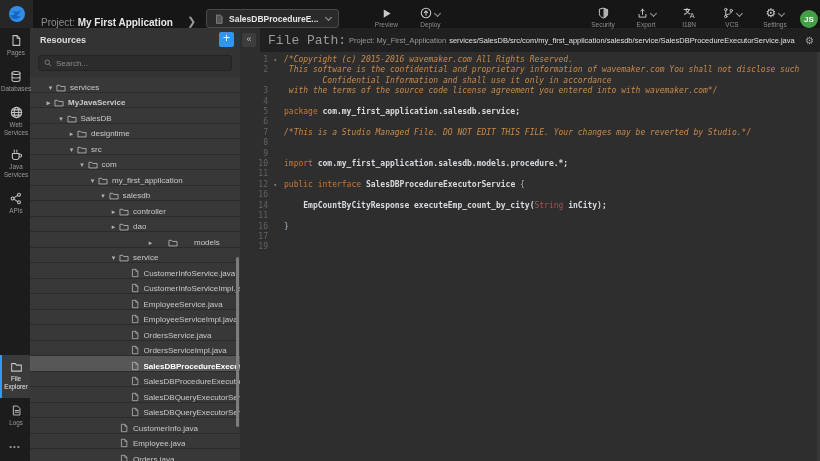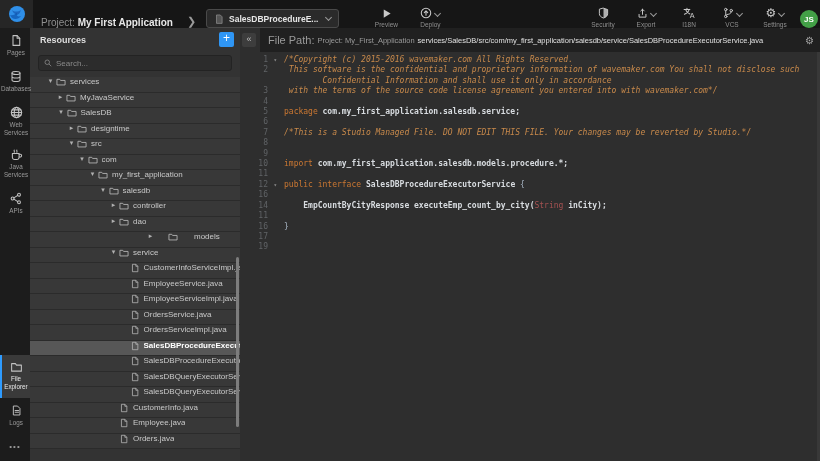--- a/index.html
+++ b/index.html
@@ -51,40 +51,40 @@
   .panel-title { font-size:9px; font-weight:bold; color:#dedede; flex:1; }
   .btn-add { width:15px; height:15px; background:#2f96f5; color:#fff; border-radius:2px;
              font-size:12px; line-height:13px; text-align:center; cursor:pointer; }
   .search-row { padding:4px 8px 6px 8px; }
   .search-box { height:16px; background:#2c2c2c; border:1px solid #232323; border-radius:3px;
                 display:flex; align-items:center; padding:0 5px; gap:4px; }
   .search-box input { flex:1; background:transparent; border:none; outline:none;
                       color:#cfcfcf; font-size:8px; font-family:"Liberation Sans",sans-serif; }
   .search-box input::placeholder { color:#8a8a8a; }
   .tree { flex:1; overflow:hidden; position:relative; }
-  .trow { height:15.5px; display:flex; align-items:flex-start; background:#383838;
+  .trow { height:15.5px; display:flex; align-items:flex-end; background:#383838;
           border-bottom:1px solid #2b2b2b; white-space:nowrap; overflow:hidden;
           cursor:pointer; color:#c9c9c9; font-size:8px; }
   .trow .arrow { width:9px; font-size:7px; color:#b0b0b0; text-align:center; flex:0 0 9px; }
   .trow .ticon { flex:0 0 12px; display:flex; justify-content:center; }
   .trow .tlbl { margin-left:3px; overflow:hidden; }
   .trow.sel { background:#575757; color:#ffffff; font-weight:bold; }
   .tree-scroll { position:absolute; right:1px; top:180px; width:3px; height:170px;
                  background:#7d7d7d; border-radius:2px; }
 
   
   .main { position:absolute; left:240px; top:28px; width:580px; height:433px;
           background:#2e2e2e; }
   .pathrow { height:24px; display:flex; align-items:center; background:#2e2e2e; }
   .collapse-btn { width:14px; height:14px; margin:0 4px 0 2px; background:#3d3d3d;
                   border-radius:2px; color:#bdbdbd; font-size:9px; line-height:13px;
                   text-align:center; cursor:pointer; flex:0 0 14px; }
   .pathbar { flex:1; height:24px; background:#202020; display:flex; align-items:center;
              padding:0 6px 0 8px; overflow:hidden; }
-  .pathbar .p1 { color:#9a9a9a; font-size:11px; white-space:nowrap; }
+  .pathbar .p1 { color:#9a9a9a; font-size:13px; white-space:nowrap;font-family:Liberation Mono, monospace; }
   .pathbar .p2 { color:#9a9a9a; font-size:7.5px; white-space:nowrap; margin-left:3px; }
   .pathbar .p3 { color:#e0e0e0; font-size:7.5px; white-space:nowrap; margin-left:3px; flex:1; }
   .pathbar .gear { color:#a5a5a5; font-size:10px; cursor:pointer; }
   .editor { position:relative; width:580px; height:409px; background:#2e2e2e;
             font-family:"DejaVu Sans Mono", monospace; font-size:8px; padding-top:3px; }
   .cline { display:flex; line-height:10.4px; }
   .gut { flex:0 0 30px; color:#606366; text-align:right; padding-right:2px;
          user-select:none; position:relative; }
   .gut .fold { position:absolute; right:-7px; top:0; color:#8a8a8a; font-size:6px; }
   .ccode { flex:1; white-space:pre-wrap; padding-left:14px; color:#a9b7c6; }
@@ -285,21 +285,21 @@
       <div class="tree-scroll"></div>
     <div class="trow" style="padding-left: 16px;">
           <span class="arrow">▾</span>
           <span class="ticon">
             <svg class="ic" width="10" height="9" viewBox="0 0 16 14">
               <path d="M1.5 12.5v-9h4.5l1.3 1.8h7.2v7.2z" fill="none" stroke="#b5b5b5" stroke-width="1.4"></path>
             </svg>
           </span>
           <span class="tlbl">services</span>
         </div>
-        <div class="trow" style="padding-left: 26px;">
+        <div class="trow" style="padding-left: 14px; font-weight: bold;">
           <span class="arrow">▸</span>
           <span class="ticon">
             <svg class="ic" width="10" height="9" viewBox="0 0 16 14">
               <path d="M1.5 12.5v-9h4.5l1.3 1.8h7.2v7.2z" fill="none" stroke="#b5b5b5" stroke-width="1.4"></path>
             </svg>
           </span>
           <span class="tlbl">MyJavaService</span>
         </div>
         <div class="trow" style="padding-left: 26.5px;">
           <span class="arrow">▾</span>
@@ -383,20 +383,30 @@
           <span class="tlbl">models</span>
         </div>
         <div class="trow" style="padding-left: 79px;">
           <span class="arrow">▾</span>
           <span class="ticon">
             <svg class="ic" width="10" height="9" viewBox="0 0 16 14">
               <path d="M1.5 12.5v-9h4.5l1.3 1.8h7.2v7.2z" fill="none" stroke="#b5b5b5" stroke-width="1.4"></path>
             </svg>
           </span>
           <span class="tlbl">service</span>
+        </div>
+        <div class="trow" style="padding-left: 89.5px;">
+          <span class="arrow"></span>
+          <span class="ticon">
+            <svg class="ic" width="8" height="10" viewBox="0 0 14 16">
+              <path d="M2.5 1.5h6L12 5v9.5H2.5z" fill="none" stroke="#b5b5b5" stroke-width="1.4"></path>
+              <path d="M8.5 1.5V5H12" fill="none" stroke="#b5b5b5" stroke-width="1.4"></path>
+            </svg>
+          </span>
+          <span class="tlbl">CustomerInfoService.java</span>
         </div>
         <div class="trow" style="padding-left: 89.5px;">
           <span class="arrow"></span>
           <span class="ticon">
             <svg class="ic" width="8" height="10" viewBox="0 0 14 16">
               <path d="M2.5 1.5h6L12 5v9.5H2.5z" fill="none" stroke="#b5b5b5" stroke-width="1.4"></path>
               <path d="M8.5 1.5V5H12" fill="none" stroke="#b5b5b5" stroke-width="1.4"></path>
             </svg>
           </span>
           <span class="tlbl">CustomerInfoServiceImpl.java</span>

